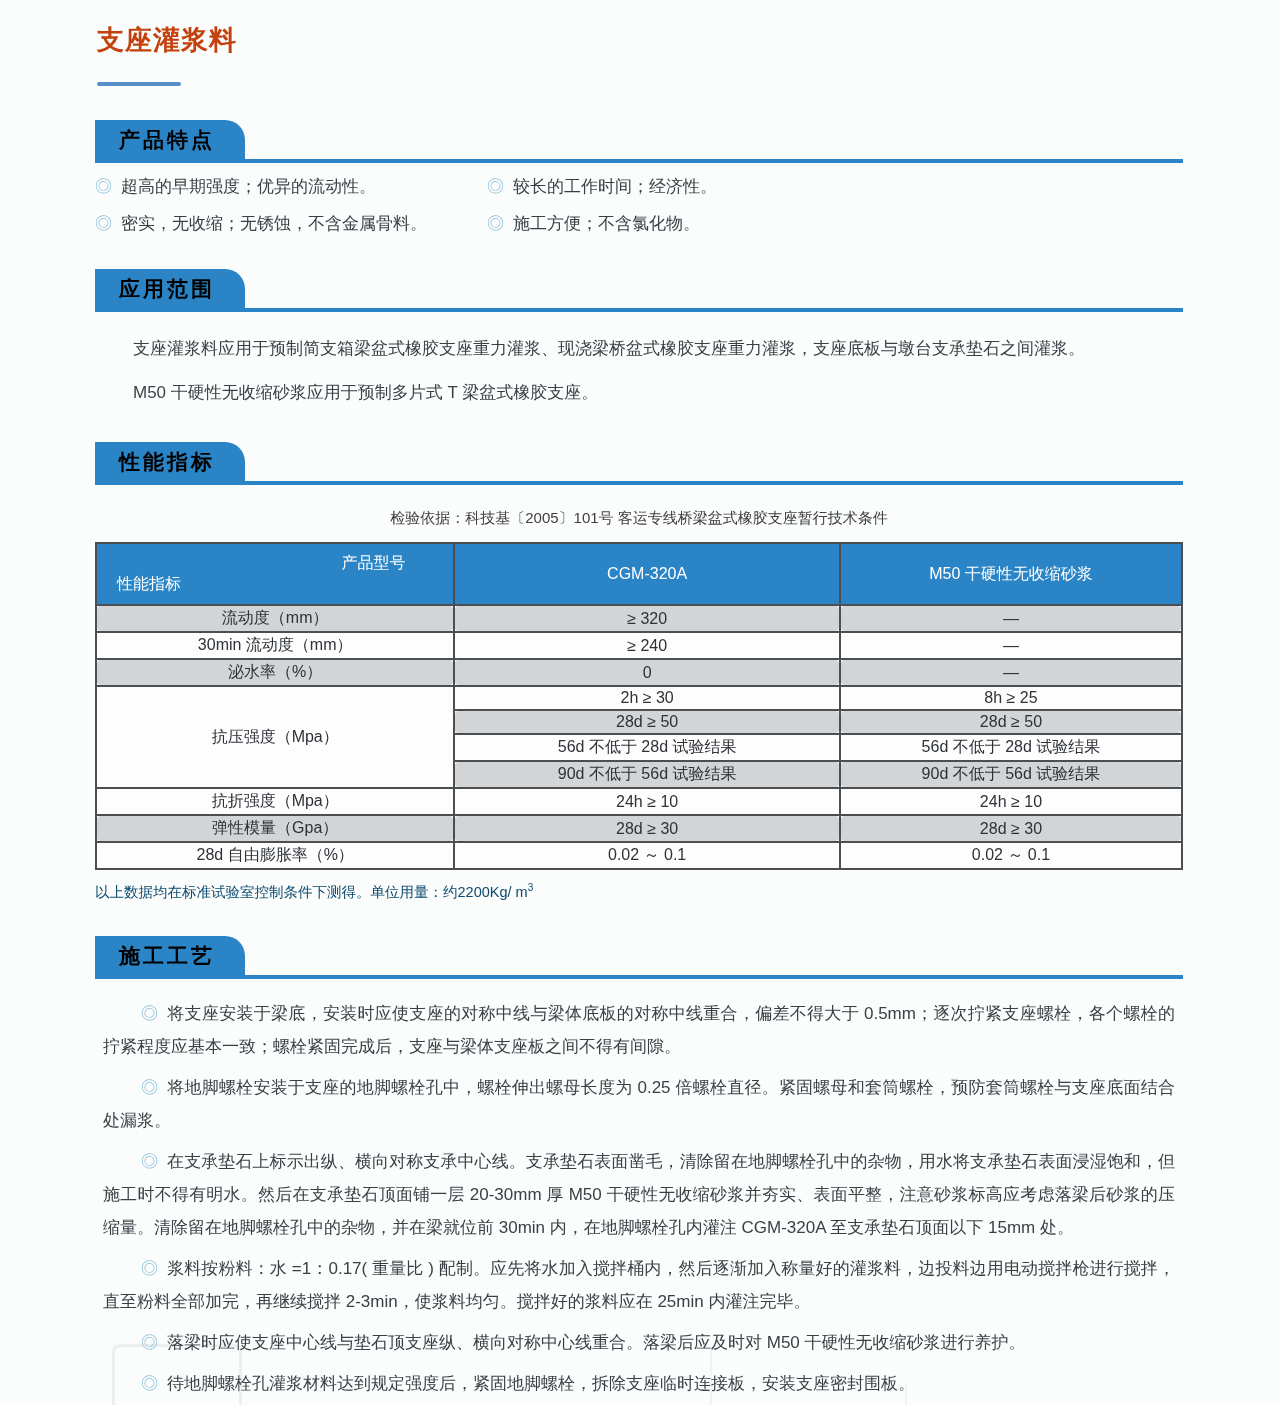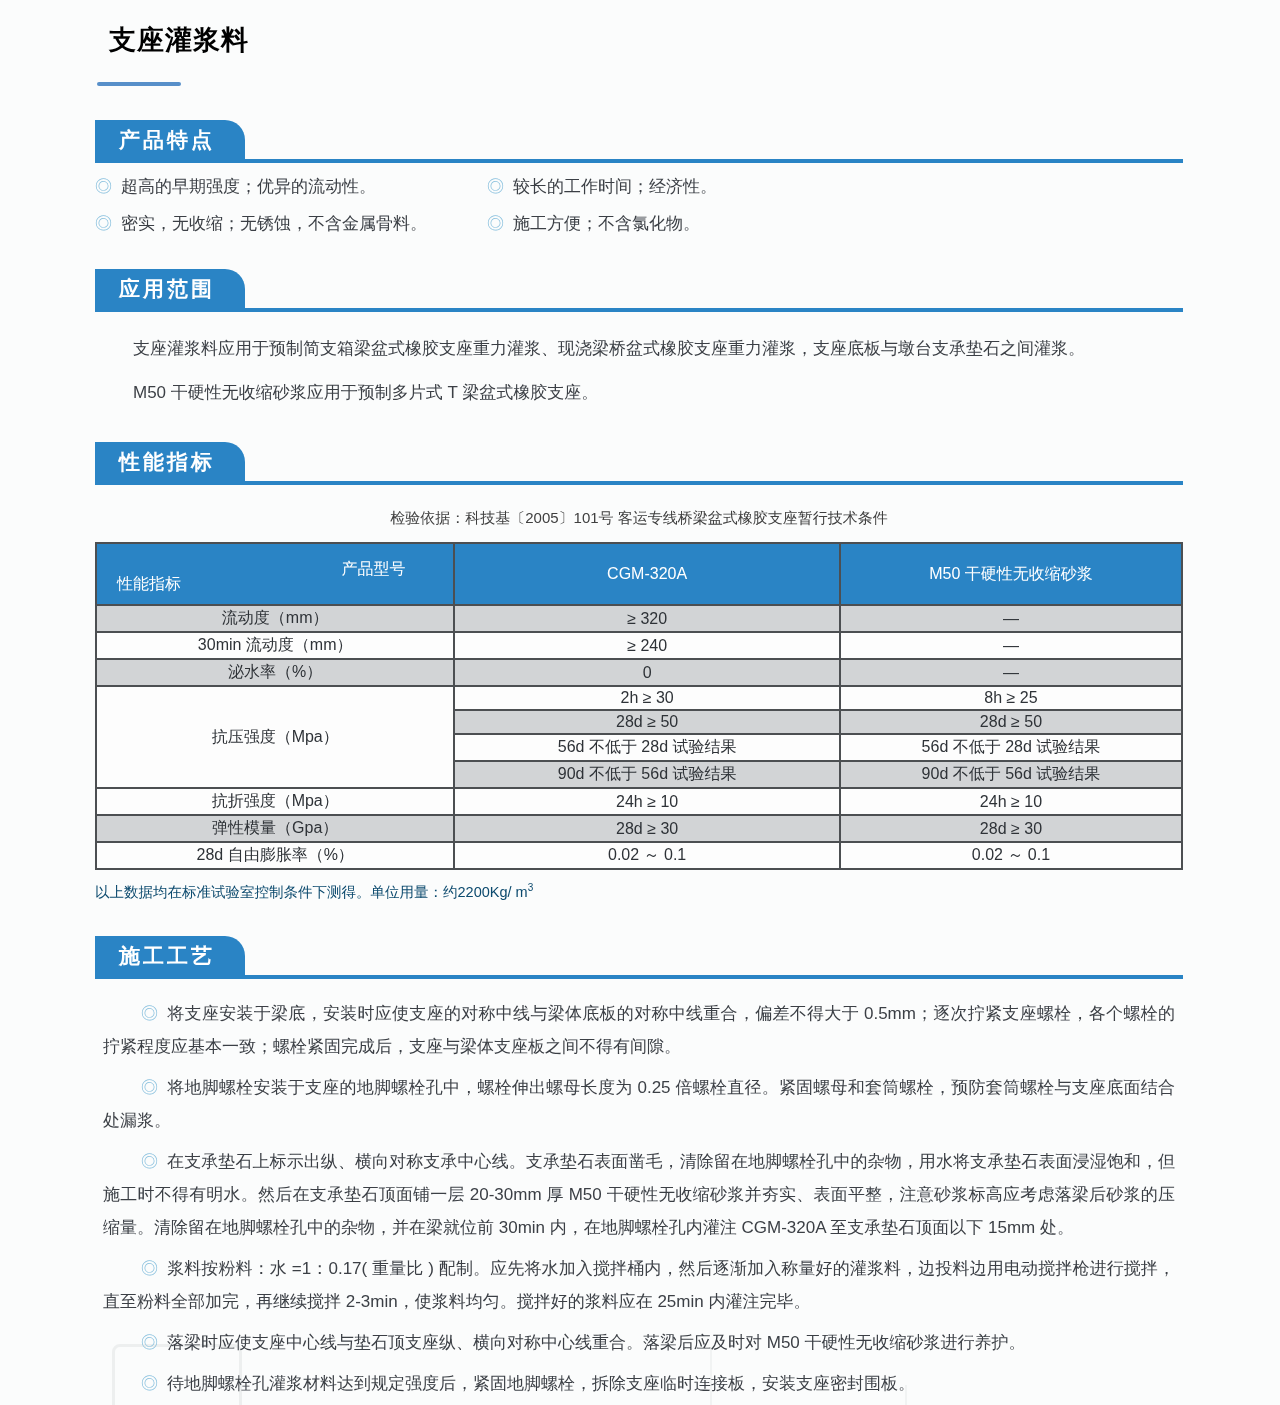--- a/index.html
+++ b/index.html
@@ -8,28 +8,28 @@
     width:1280px; height:1405px;
     background:#fbfcfc;
     font-family:"Liberation Sans", sans-serif;
     color:#3b3f45;
     position:relative;
     overflow:hidden;
   }
   .content { padding:16px 97px 0 95px; position:relative; z-index:2; }
 
   
-  .page-title { font-size:27px; font-weight:bold; color:#000000; margin:6px 0 0 14px; letter-spacing:1px; }
+  .page-title { font-size:27px; font-weight:bold; color:#c2410c; margin:6px 0 0 2px; letter-spacing:1px; }
   .title-underline { width:84px; height:4px; background:#578fc9; margin:24px 0 0 2px; border-radius:2px; }
 
   
   .sec-head { border-bottom:4px solid #2a84c5; margin-top:34px; line-height:0; }
   .sec-tab {
     display:inline-block; line-height:normal;
-    background:#2a84c5; color:#ffffff;
+    background:#2a84c5; color:#000000;
     font-size:21px; font-weight:bold; letter-spacing:3px;
     padding:6px 30px 5px 24px;
     border-top-right-radius:20px;
   }
 
   .bullet { color:#8ac1de; margin-right:9px; font-size:17px; }
 
   
   .features-grid {
     margin-top:12px;
@@ -44,34 +44,34 @@
   
   .basis { text-align:center; margin-top:24px; font-size:15px; color:#404040; }
   table.perf { width:100%; border-collapse:collapse; margin-top:14px; }
   table.perf th, table.perf td {
     border:2px solid #4c4f52; text-align:center;
     font-size:16px; padding:2px 6px;
   }
   table.perf thead th {
     background:#2a84c5; color:#ffffff; font-weight:normal; height:62px;
   }
-  table.perf td { height:15px; color:#2e3237; background:#fdfdfd; }
+  table.perf td { height:15px; color:#2e3237; background:#fdfdfd;border-radius:7px; }
   table.perf tbody tr:nth-child(odd) td { background:#d2d4d6; }
   table.perf td.rowspan-label { background:#fdfdfd !important; }
   th.diag {
     position:relative; padding:0;
     background:
       linear-gradient(to bottom right,
         rgba(0,0,0,0) calc(50% - 1.5px),
         #2f3b45 calc(50% - 1.5px),
         #2f3b45 calc(50% + 1.5px),
         rgba(0,0,0,0) calc(50% + 1.5px)),
       #2a84c5;
   }
-  .diag-top { position:absolute; top:15px; right:48px; }
+  .diag-top { position:absolute; top:9px; right:48px; }
   .diag-bottom { position:absolute; bottom:9px; left:20px; }
   .footnote { margin-top:12px; font-size:14.5px; color:#0c4a6e; }
   .footnote sup { font-size:10px; }
 
   
   .proc-block { margin-top:18px; }
   .proc-block p {
     margin:8px; font-size:17px; line-height:33px;
     text-indent:38px; text-align:justify;
   }

